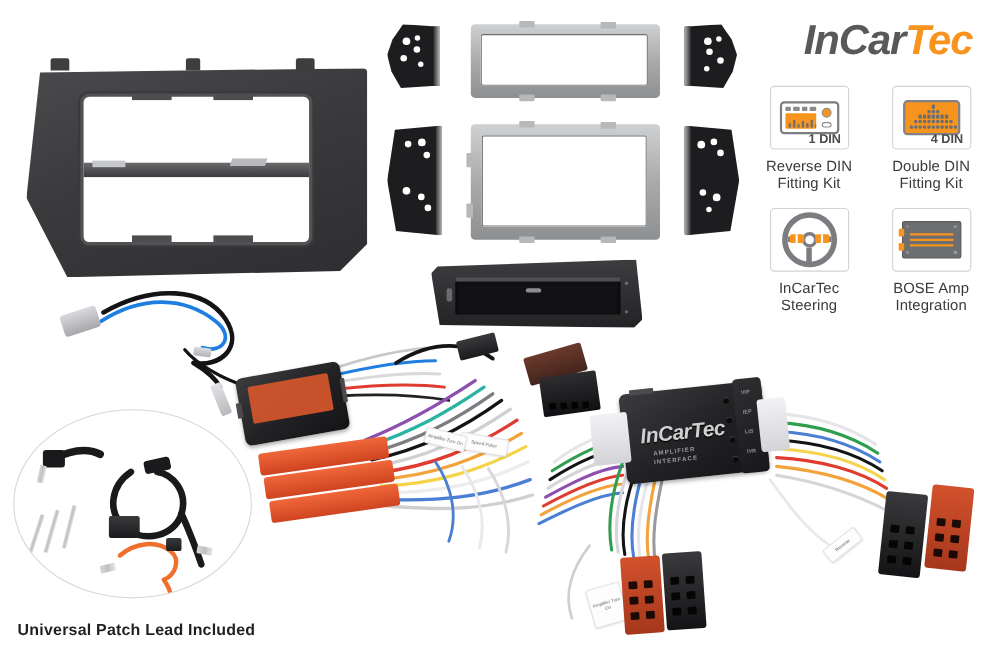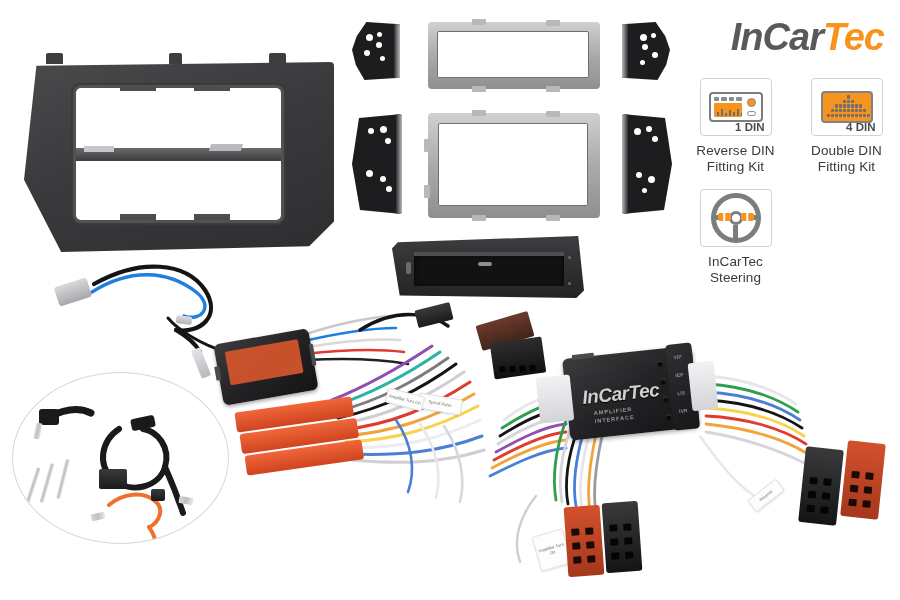--- a/index.html
+++ b/index.html
@@ -251,20 +251,39 @@
           <div class="pad l"></div>
             <div class="pad r"></div>
         </div>
       </div>
       <div class="feat-cap">
         <div>InCarTec</div>
         <div>Steering</div>
       </div>
     </div>
 
+    <div class="feat" style="margin-top:8px;">
+      <div class="feat-tile">
+        <div class="amp">
+          <div class="tab t"></div>
+            <div class="tab b"></div>
+          <i></i>
+            <i></i>
+            <i></i>
+          <span class="scr" style="left:3px;top:3px;"></span>
+          <span class="scr" style="right:3px;top:3px;"></span>
+          <span class="scr" style="left:3px;bottom:3px;"></span>
+          <span class="scr" style="right:3px;bottom:3px;"></span>
+        </div>
+      </div>
+      <div class="feat-cap">
+        <div>BOSE Amp</div>
+        <div>Integration</div>
+      </div>
+    </div>
   </div>
 
   <div class="fascia">
     <div class="body"></div>
     <div class="tabtop" style="left:22px;"></div>
     <div class="tabtop" style="left:145px;width:13px;"></div>
     <div class="tabtop" style="left:245px;"></div>
     <div class="window"></div>
     <div class="inner-shade"></div>
     <div class="divider"></div>
@@ -521,14 +540,15 @@
     <div class="jack" style="left:118px;top:44px;width:24px;height:12px;border-radius:3px;transform:rotate(-12deg);"></div>
     <div class="blkcon" style="left:86px;top:96px;width:28px;height:20px;"></div>
     <div class="blkcon" style="left:138px;top:116px;width:14px;height:12px;"></div>
     <div class="pin-metal" style="left:18px;top:94px;width:4px;height:38px;transform:rotate(18deg);"></div>
     <div class="pin-metal" style="left:32px;top:90px;width:4px;height:40px;transform:rotate(16deg);"></div>
     <div class="pin-metal" style="left:48px;top:86px;width:4px;height:40px;transform:rotate(14deg);"></div>
     <div class="pin-metal" style="left:78px;top:140px;width:14px;height:7px;transform:rotate(-14deg);"></div>
     <div class="pin-metal" style="left:166px;top:124px;width:14px;height:7px;transform:rotate(10deg);"></div>
   </div>
 
+  <div class="caption">Universal Patch Lead Included</div>
 
 </div>
 
 </body></html>

